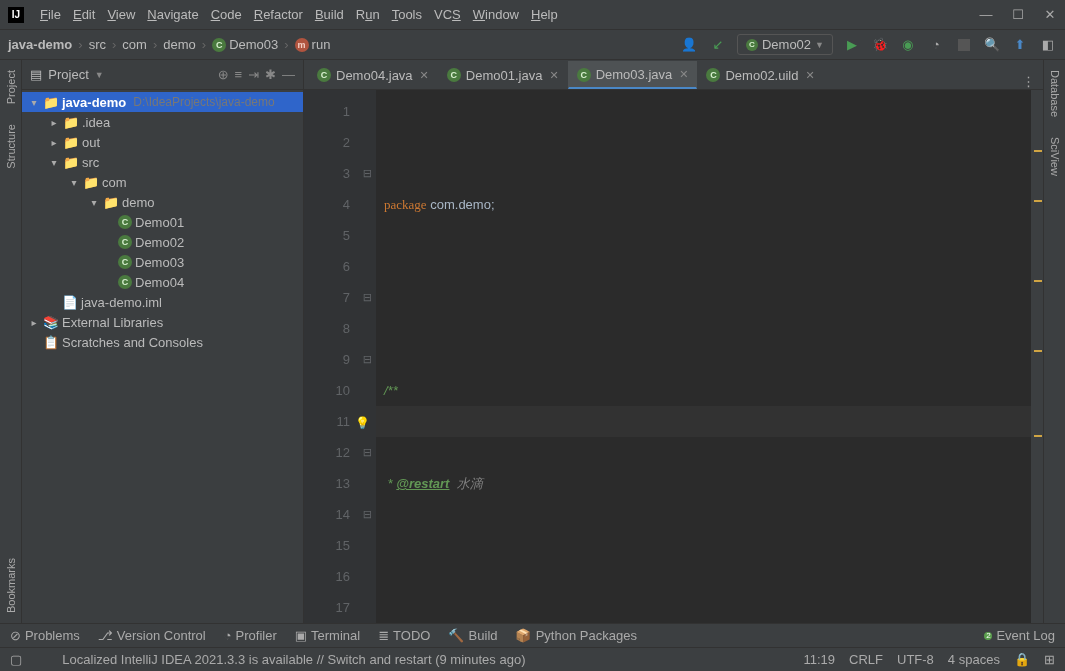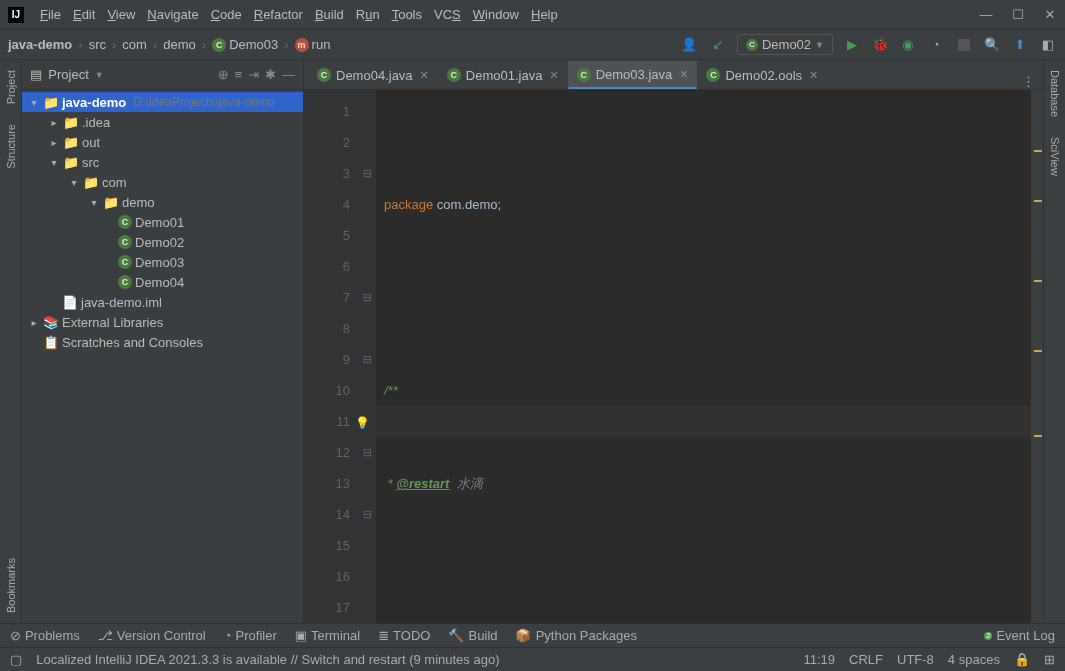--- a/index.html
+++ b/index.html
@@ -48,34 +48,34 @@
 .tab.active { background:#4e5254; border-bottom:2px solid #4a88c7; }
 .tab .close { color:#888; font-size:11px; margin-left:2px; }
 .tabs .more { margin-left:auto; margin-right:8px; color:#aaa; }
 .editor { flex:1; display:flex; overflow:hidden; font-family:"JetBrains Mono","Consolas",monospace; font-size:15px; position:relative; }
 .gutter { width:72px; background:#313335; text-align:right; padding:6px 26px 6px 6px; color:#606366; line-height:31px; position:relative; }
 .gutter .fold { position:absolute; right:4px; color:#606366; font-size:11px; }
 .gutter .bulb { position:absolute; right:6px; color:#e8b73f; font-size:12px; }
 .code { flex:1; padding:6px 0 6px 8px; line-height:31px; white-space:pre; color:#a9b7c6; position:relative; }
 .code .hl-line { position:absolute; left:0; right:0; height:31px; background:#323232; z-index:0; }
 .code div { position:relative; z-index:1; }
-.kw { color:#cc7832; }
+.kw { color:#cc7832;font-family:Liberation Serif, serif; }
 .com { color:#808080; font-style:italic; }
 .doc { color:#629755; font-style:italic; }
 .doctag { color:#629755; font-style:italic; text-decoration:underline; font-weight:bold; }
 .right-rail { width:22px; background:#3c3f41; border-left:1px solid #323232; display:flex; flex-direction:column; align-items:center; padding-top:10px; gap:20px; }
 .marks { width:12px; background:#3c3f41; position:relative; }
 .mark { position:absolute; right:1px; width:8px; height:2px; }
 .mark.y { background:#d0a544; }
 .bottom-tools { height:24px; background:#3c3f41; border-top:1px solid #323232; display:flex; align-items:center; padding:0 10px; gap:18px; font-size:12px; }
 .bt-item { display:flex; align-items:center; gap:4px; color:#aaa; }
 .bt-item .dot { width:8px; height:8px; border-radius:4px; background:#5a9e4d; font-size:8px; color:#fff; display:inline-flex; align-items:center; justify-content:center; }
 .bt-spacer { flex:1; }
 .status-bar { height:24px; background:#3c3f41; border-top:1px solid #323232; display:flex; align-items:center; padding:0 10px; gap:14px; font-size:12px; color:#aaa; }
-.status-bar .msg { flex:1; }
+.status-bar .msg { flex:1;margin-left:26px; }
 svg { display:block; }
 </style>
 </head>
 <body>
 
 <div class="title-bar">
   <div class="logo">IJ</div>
   <div class="menu-bar">
     <span><u>F</u>ile</span>
     <span><u>E</u>dit</span>
@@ -239,21 +239,21 @@
           <span>Demo01.java</span>
           <span class="close">✕</span>
         </div>
       <div class="tab active">
           <span class="jfile">C</span>
           <span>Demo03.java</span>
           <span class="close">✕</span>
         </div>
       <div class="tab">
           <span class="jfile">C</span>
-          <span>Demo02.ools</span>
+          <span>Demo02.uild</span>
           <span class="close">✕</span>
         </div>
       <span class="more">⋮</span>
     </div>
     <div class="editor">
       <div class="gutter">
         <div>1</div>
           <div>2</div>
           <div>3<span class="fold" style="top:68px">⊟</span></div>
         <div>4</div>

